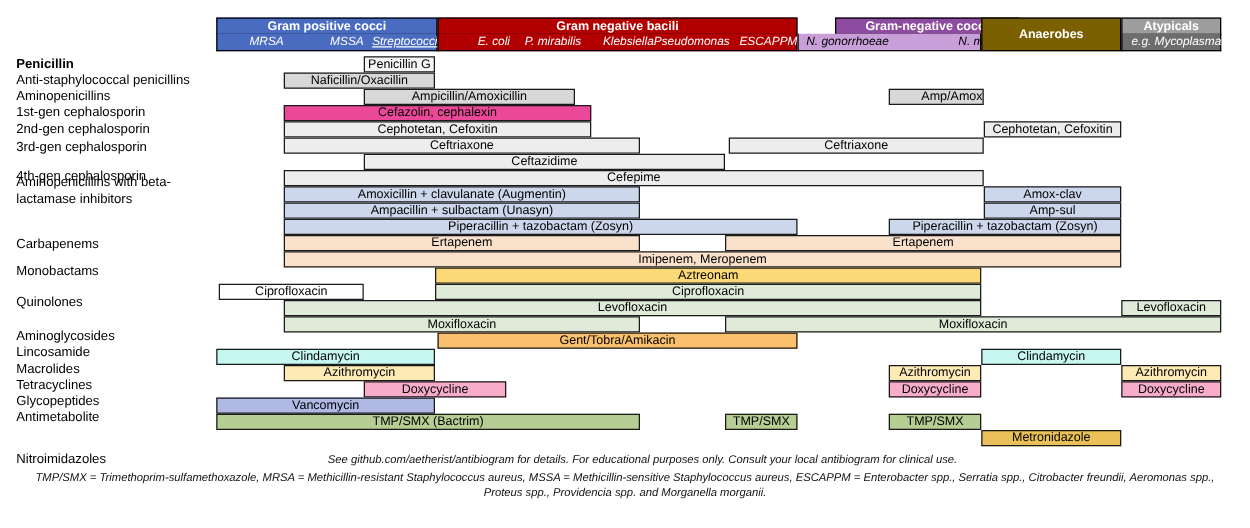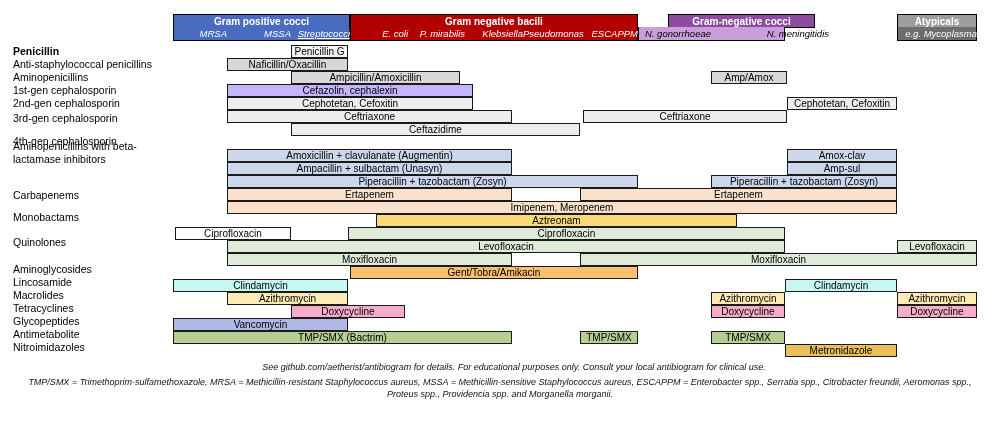--- a/index.html
+++ b/index.html
@@ -35,61 +35,63 @@
     <div class="group-sub-bg" style="left: 350px; width: 288px; background: rgb(178, 0, 0);"></div>
     <div class="sub-label" style="left: 350px; width: 58px; color: rgb(255, 255, 255);">E. coli</div>
     <div class="sub-label" style="left: 408px; width: 57px; color: rgb(255, 255, 255);">P. mirabilis</div>
     <div class="sub-label" style="left: 465px; width: 58px; color: rgb(255, 255, 255);">Klebsiella</div>
     <div class="sub-label" style="left: 523px; width: 57px; color: rgb(255, 255, 255);">Pseudomonas</div>
     <div class="sub-label" style="left: 580px; width: 58px; color: rgb(255, 255, 255);">ESCAPPM</div>
     <div class="group-top" style="left: 668px; width: 147px; background: rgb(141, 76, 159); color: rgb(255, 255, 255);">Gram-negative cocci</div>
     <div class="group-sub-bg" style="left: 638px; width: 147px; background: rgb(201, 159, 217);"></div>
     <div class="sub-label" style="left: 638px; width: 73px; color: rgb(0, 0, 0);">N. gonorrhoeae</div>
     <div class="sub-label" style="left: 711px; width: 74px; color: rgb(0, 0, 0); margin-left: 44px;">N. meningitidis</div>
+    <div class="group-top full" style="left: 785px; width: 112px; background: rgb(123, 96, 2); color: rgb(255, 255, 255);">Anaerobes</div>
     <div class="group-top" style="left: 897px; width: 80px; background: rgb(157, 157, 157); color: rgb(255, 255, 255);">Atypicals</div>
     <div class="group-sub-bg" style="left: 897px; width: 80px; background: rgb(109, 109, 109);"></div>
     <div class="sub-label" style="left: 897px; width: 80px; color: rgb(255, 255, 255);">e.g. Mycoplasma</div>
     <div class="row-label" style="top: 45px; font-weight: bold;">Penicillin</div>
     <div class="row-label" style="top: 58px;">Anti-staphylococcal penicillins</div>
     <div class="row-label" style="top: 71px;">Aminopenicillins</div>
     <div class="row-label" style="top: 84px;">1st-gen cephalosporin</div>
     <div class="row-label" style="top: 97px;">2nd-gen cephalosporin</div>
     <div class="row-label" style="top: 112px;">3rd-gen cephalosporin</div>
     <div class="row-label" style="top: 135px;">4th-gen cephalosporin</div>
     <div class="row-label wrap" style="top: 140px;">Aminopenicillins with beta-lactamase inhibitors</div>
     <div class="row-label" style="top: 189px;">Carbapenems</div>
     <div class="row-label" style="top: 211px;">Monobactams</div>
     <div class="row-label" style="top: 236px;">Quinolones</div>
     <div class="row-label" style="top: 263px;">Aminoglycosides</div>
     <div class="row-label" style="top: 276px;">Lincosamide</div>
     <div class="row-label" style="top: 289px;">Macrolides</div>
     <div class="row-label" style="top: 302px;">Tetracyclines</div>
     <div class="row-label" style="top: 315px;">Glycopeptides</div>
     <div class="row-label" style="top: 328px;">Antimetabolite</div>
-    <div class="row-label" style="top: 341px;">Nitroimidazoles</div>
+    <div class="row-label" style="top: 361px;">Nitroimidazoles</div>
     <div class="bar" title="Penicillin G (Streptococci)" style="left: 291px; top: 45px; width: 57px; background: rgb(244, 244, 244);">Penicillin G</div>
     <div class="bar" title="Naficillin/Oxacillin (MSSA – Streptococci)" style="left: 227px; top: 58px; width: 121px; background: rgb(216, 216, 216);">Naficillin/Oxacillin</div>
     <div class="bar" title="Ampicillin/Amoxicillin (Streptococci – P. mirabilis)" style="left: 291px; top: 71px; width: 169px; background: rgb(216, 216, 216);">Ampicillin/Amoxicillin</div>
-    <div class="bar" title="Amp/Amox (N. meningitidis)" style="left: 711px; top: 71px; width: 76px; background: rgb(216, 216, 216);">Amp/Amox</div>
-    <div class="bar" title="Cefazolin, cephalexin (MSSA – P. mirabilis)" style="left: 227px; top: 84px; width: 246px; background: #c4b5fd;">Cefazolin, cephalexin</div>
+    <div class="bar" title="Amp/Amox (N. meningitidis)" style="left: 711px; top: 71px; width: 76px; background: rgb(216, 216, 216); text-align: right;">Amp/Amox</div>
+    <div class="bar" title="Cefazolin, cephalexin (MSSA – P. mirabilis)" style="left: 227px; top: 84px; width: 246px; background: #ec4899;">Cefazolin, cephalexin</div>
     <div class="bar" title="Cephotetan, Cefoxitin (MSSA – P. mirabilis)" style="left: 227px; top: 97px; width: 246px; background: rgb(237, 237, 237);">Cephotetan, Cefoxitin</div>
     <div class="bar" title="Cephotetan, Cefoxitin (Anaerobes)" style="left: 787px; top: 97px; width: 110px; background: rgb(237, 237, 237);">Cephotetan, Cefoxitin</div>
     <div class="bar" title="Ceftriaxone (MSSA – Klebsiella)" style="left: 227px; top: 110px; width: 285px; background: rgb(237, 237, 237);">Ceftriaxone</div>
     <div class="bar" title="Ceftriaxone (ESCAPPM – N. meningitidis)" style="left: 583px; top: 110px; width: 204px; background: rgb(237, 237, 237);">Ceftriaxone</div>
     <div class="bar" title="Ceftazidime (Streptococci – Pseudomonas)" style="left: 291px; top: 123px; width: 289px; background: rgb(237, 237, 237);">Ceftazidime</div>
+    <div class="bar" title="Cefepime (MSSA – N. meningitidis)" style="left: 227px; top: 136px; width: 560px; background: rgb(237, 237, 237);">Cefepime</div>
     <div class="bar" title="Amoxicillin + clavulanate (Augmentin) (MSSA – Klebsiella)" style="left: 227px; top: 149px; width: 285px; background: rgb(205, 215, 236);">Amoxicillin + clavulanate (Augmentin)</div>
     <div class="bar" title="Amox-clav (Anaerobes)" style="left: 787px; top: 149px; width: 110px; background: rgb(205, 215, 236);">Amox-clav</div>
     <div class="bar" title="Ampacillin + sulbactam (Unasyn) (MSSA – Klebsiella)" style="left: 227px; top: 162px; width: 285px; background: rgb(205, 215, 236);">Ampacillin + sulbactam (Unasyn)</div>
     <div class="bar" title="Amp-sul (Anaerobes)" style="left: 787px; top: 162px; width: 110px; background: rgb(205, 215, 236);">Amp-sul</div>
     <div class="bar" title="Piperacillin + tazobactam (Zosyn) (MSSA – ESCAPPM)" style="left: 227px; top: 175px; width: 411px; background: rgb(205, 215, 236);">Piperacillin + tazobactam (Zosyn)</div>
     <div class="bar" title="Piperacillin + tazobactam (Zosyn) (N. meningitidis – Anaerobes)" style="left: 711px; top: 175px; width: 186px; background: rgb(205, 215, 236);">Piperacillin + tazobactam (Zosyn)</div>
     <div class="bar" title="Ertapenem (MSSA – Klebsiella)" style="left: 227px; top: 188px; width: 285px; background: rgb(250, 225, 203);">Ertapenem</div>
     <div class="bar" title="Ertapenem (ESCAPPM – Anaerobes)" style="left: 580px; top: 188px; width: 317px; background: rgb(250, 225, 203);">Ertapenem</div>
     <div class="bar" title="Imipenem, Meropenem (MSSA – Anaerobes)" style="left: 227px; top: 201px; width: 670px; background: rgb(250, 225, 203);">Imipenem, Meropenem</div>
-    <div class="bar" title="Aztreonam (E. coli – N. meningitidis)" style="left: 348px; top: 214px; width: 361px; background: rgb(250, 217, 118); margin-left: 28px;">Aztreonam</div>
+    <div class="bar" title="Aztreonam (E. coli – N. meningitidis)" style="left: 348px; top: 214px; width: 437px; background: rgb(250, 217, 118);">Aztreonam</div>
     <div class="bar" title="Ciprofloxacin (MRSA – MSSA)" style="left: 175px; top: 227px; width: 116px; background: rgb(255, 255, 255);">Ciprofloxacin</div>
     <div class="bar" title="Ciprofloxacin (E. coli – N. meningitidis)" style="left: 348px; top: 227px; width: 437px; background: rgb(223, 235, 216);">Ciprofloxacin</div>
     <div class="bar" title="Levofloxacin (MSSA – N. meningitidis)" style="left: 227px; top: 240px; width: 558px; background: rgb(223, 235, 216);">Levofloxacin</div>
     <div class="bar" title="Levofloxacin (Atypicals)" style="left: 897px; top: 240px; width: 80px; background: rgb(223, 235, 216);">Levofloxacin</div>
     <div class="bar" title="Moxifloxacin (MSSA – Klebsiella)" style="left: 227px; top: 253px; width: 285px; background: rgb(223, 235, 216);">Moxifloxacin</div>
     <div class="bar" title="Moxifloxacin (ESCAPPM – Atypicals)" style="left: 580px; top: 253px; width: 397px; background: rgb(223, 235, 216);">Moxifloxacin</div>
     <div class="bar" title="Gent/Tobra/Amikacin (E. coli – ESCAPPM)" style="left: 350px; top: 266px; width: 288px; background: rgb(250, 192, 109);">Gent/Tobra/Amikacin</div>
     <div class="bar" title="Clindamycin (MRSA – Streptococci)" style="left: 173px; top: 279px; width: 175px; background: rgb(199, 247, 241);">Clindamycin</div>
     <div class="bar" title="Clindamycin (Anaerobes)" style="left: 785px; top: 279px; width: 112px; background: rgb(199, 247, 241);">Clindamycin</div>
     <div class="bar" title="Azithromycin (MSSA – Streptococci)" style="left: 227px; top: 292px; width: 121px; background: rgb(253, 234, 181);">Azithromycin</div>

